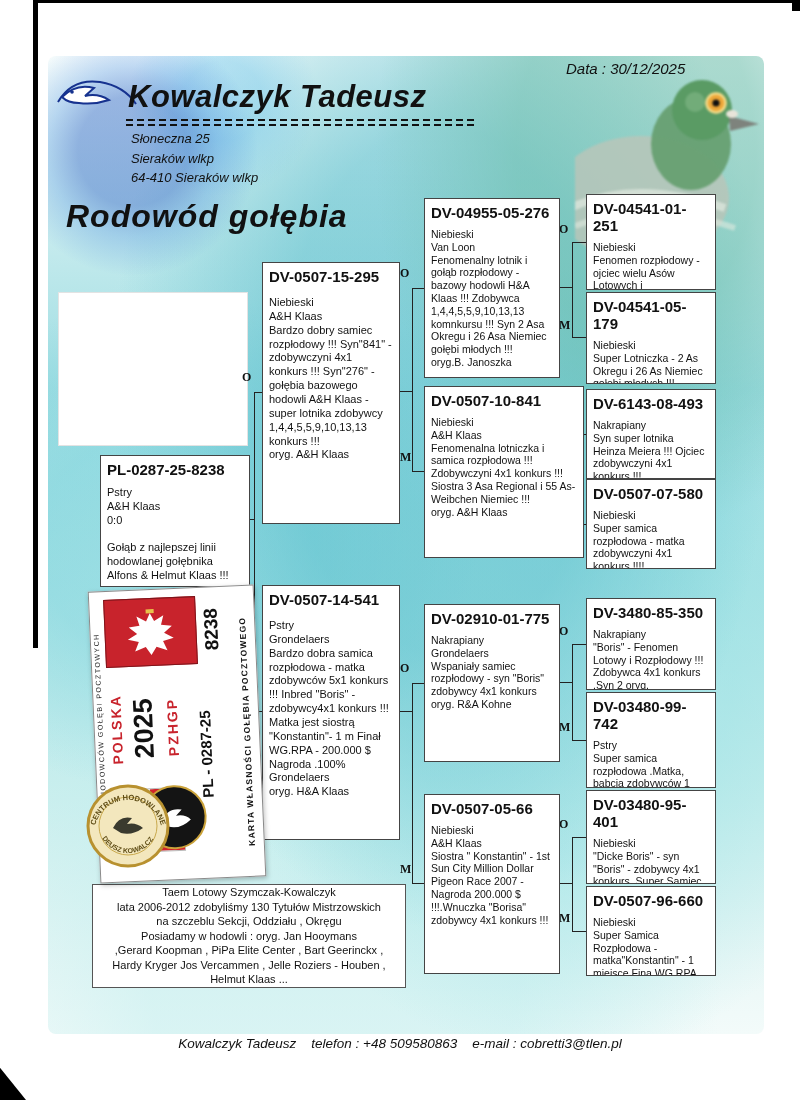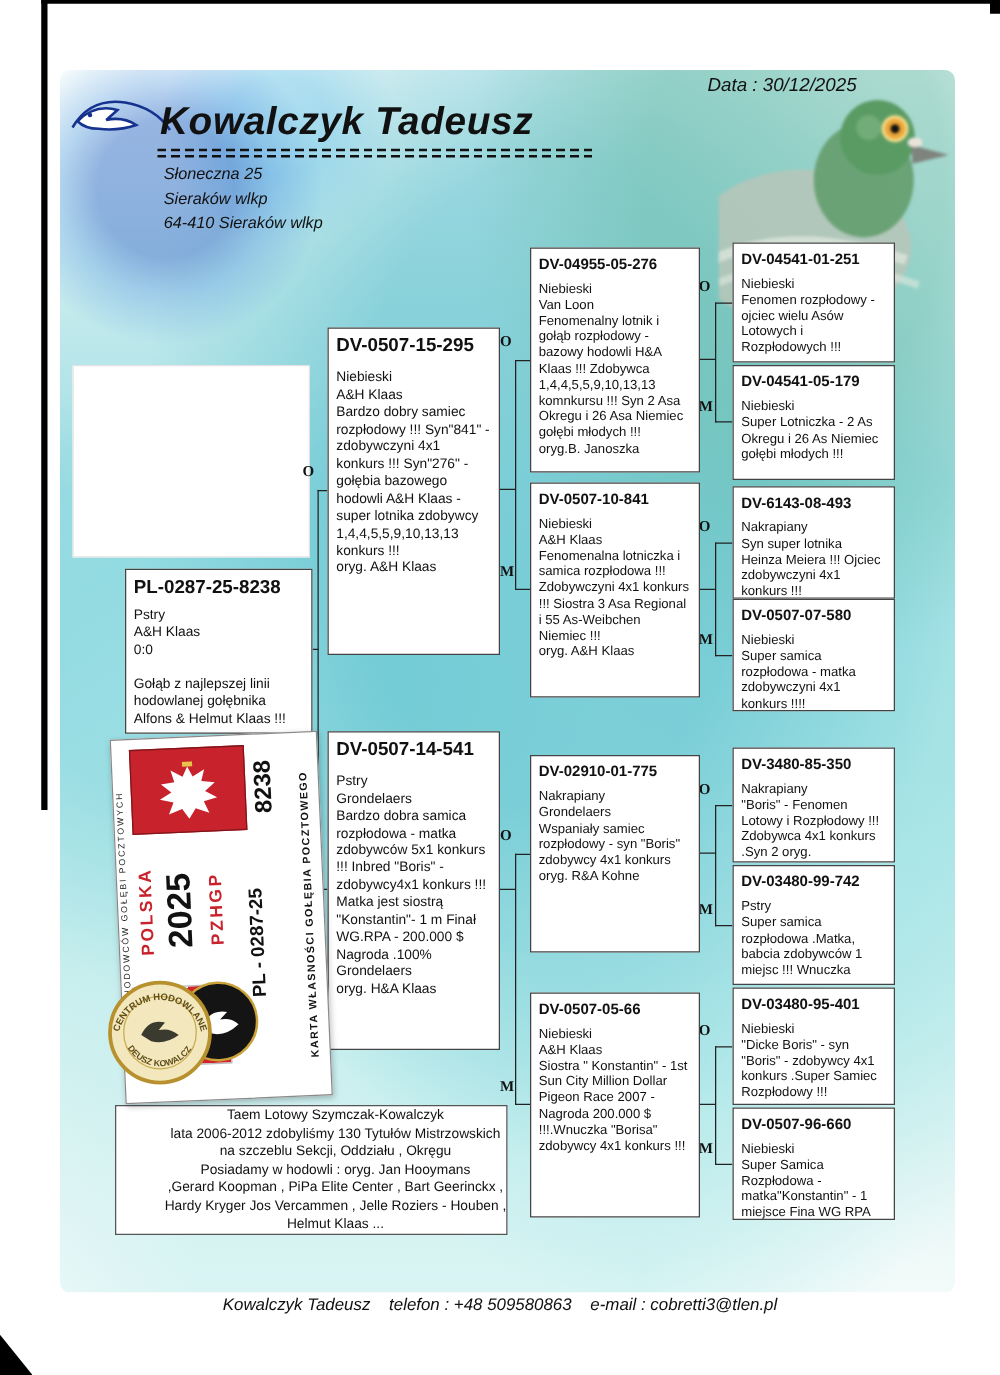--- a/index.html
+++ b/index.html
@@ -34,21 +34,21 @@
   .u2{left:126px;top:124px;width:350px;}
   .address{position:absolute;left:131px;top:129px;font-size:13px;font-style:italic;line-height:1.5;z-index:2;}
   .doc-title{position:absolute;left:66px;top:198px;font-size:32px;font-weight:bold;font-style:italic;letter-spacing:1px;z-index:2;}
   .photo-box{position:absolute;left:58px;top:292px;width:188px;height:152px;background:#fff;border:1px solid #e3e3e3;z-index:2;}
   
   .ln{position:absolute;background:#222;z-index:1;}
   .om{position:absolute;z-index:2;font-weight:bold;font-size:12px;font-family:"Liberation Serif",serif;}
   .pbox{position:absolute;background:#fff;border:1px solid #444;z-index:3;padding:5px 6px;box-sizing:border-box;overflow:hidden;}
   .pbox .ring{font-weight:bold;font-size:15px;margin-bottom:11px;}
   .pbox .body{font-size:11px;line-height:1.26;white-space:pre-line;}
-  .pbox.small .ring{font-size:12px;margin-bottom:7px;}
+  .pbox.small .ring{font-size:15px;margin-bottom:7px;}
   .pbox.small .body{font-size:10.5px;line-height:1.22;}
   .pbox.subject .ring{margin-bottom:8px;}
   
   .card{position:absolute;left:94px;top:588px;width:164px;height:290px;background:#fff;border:1px solid #8a8a8a;
         transform:rotate(-2.5deg);box-shadow:1px 2px 5px rgba(0,0,0,.25);z-index:5;}
   .v{position:absolute;writing-mode:vertical-rl;transform:rotate(180deg);text-align:center;}
   .assoc{left:2px;top:4px;height:282px;font-size:7px;letter-spacing:1.5px;color:#222;}
   .cardtitle{left:147px;top:4px;height:282px;font-size:8.5px;font-weight:bold;letter-spacing:1.2px;}
   .num{left:110px;top:10px;height:64px;font-size:19px;font-weight:bold;}
   .country{left:14px;top:82px;height:112px;font-size:14px;font-weight:bold;color:#c8232c;letter-spacing:2px;}
@@ -57,21 +57,21 @@
   .ringno{left:102px;top:84px;height:164px;font-size:15px;font-weight:bold;}
   .emblem{position:absolute;left:14px;top:8px;width:90px;height:66px;background:#c8232c;border:1px solid #7d151b;
           display:flex;align-items:center;justify-content:center;}
   .flag{position:absolute;left:8px;top:198px;width:76px;height:62px;border:1px solid #bbb;
         background:linear-gradient(115deg,#f4f4f4 0 42%,#d2232a 42%);}
   .blackstamp{position:absolute;left:44px;top:196px;width:60px;height:60px;border-radius:50%;background:#141414;
         border:2px solid #caa23a;display:flex;align-items:center;justify-content:center;}
   .goldstamp{position:absolute;left:86px;top:784px;width:84px;height:84px;z-index:6;}
   
   .team{position:absolute;left:92px;top:884px;width:312px;height:102px;background:#fff;border:1px solid #555;z-index:4;
-        display:flex;align-items:center;justify-content:flex-end;text-align:center;}
+        display:flex;align-items:center;justify-content:center;text-align:center;}
   .team-text{font-size:11px;line-height:1.32;white-space:pre-line;}
   .footer{position:absolute;left:0;top:1036px;width:800px;text-align:center;font-style:italic;font-size:13.5px;white-space:pre;z-index:2;}
 </style>
 </head>
 <body>
 
 <div class="page">
 
   <div class="artwork"></div>
 
@@ -104,20 +104,21 @@
   <div class="name">Kowalczyk Tadeusz</div>
   <div class="name-underline u1"></div>
   <div class="name-underline u2"></div>
 
   <div class="address">
     <div>Słoneczna 25</div>
     <div>Sieraków wlkp</div>
     <div>64-410 Sieraków wlkp</div>
   </div>
 
+  <div class="doc-title">Rodowód gołębia</div>
 
   <div class="photo-box"></div>
 
   <div class="ln" style="left:250px;top:519px;width:5px;height:1px"></div>
   <div class="ln" style="left:254px;top:392px;width:1px;height:320px"></div>
   <div class="ln" style="left:254px;top:392px;width:8px;height:1px"></div>
   <div class="ln" style="left:254px;top:711px;width:8px;height:1px"></div>
   <div class="ln" style="left:400px;top:391px;width:12px;height:1px"></div>
   <div class="ln" style="left:412px;top:288px;width:1px;height:184px"></div>
   <div class="ln" style="left:412px;top:288px;width:12px;height:1px"></div>
@@ -182,21 +183,21 @@
 oryg. H&amp;A Klaas</div>
   </div>
 
   <div class="pbox small" style="left:424px;top:198px;width:136px;height:180px">
     <div class="ring">DV-04955-05-276</div>
     <div class="body">Niebieski
 Van Loon
 Fenomenalny lotnik i gołąb rozpłodowy - bazowy hodowli H&amp;A Klaas !!! Zdobywca 1,4,4,5,5,9,10,13,13 komnkursu !!! Syn 2 Asa Okregu i 26 Asa Niemiec gołębi młodych !!!
 oryg.B. Janoszka</div>
   </div>
-  <div class="pbox small" style="left:424px;top:386px;width:136px;height:172px">
+  <div class="pbox small" style="left:424px;top:386px;width:160px;height:172px">
     <div class="ring">DV-0507-10-841</div>
     <div class="body">Niebieski
 A&amp;H Klaas
 Fenomenalna lotniczka i samica rozpłodowa !!! Zdobywczyni 4x1 konkurs !!!  Siostra 3 Asa Regional i 55 As-Weibchen Niemiec !!!
 oryg. A&amp;H Klaas</div>
   </div>
   <div class="pbox small" style="left:424px;top:604px;width:136px;height:158px">
     <div class="ring">DV-02910-01-775</div>
     <div class="body">Nakrapiany
 Grondelaers

